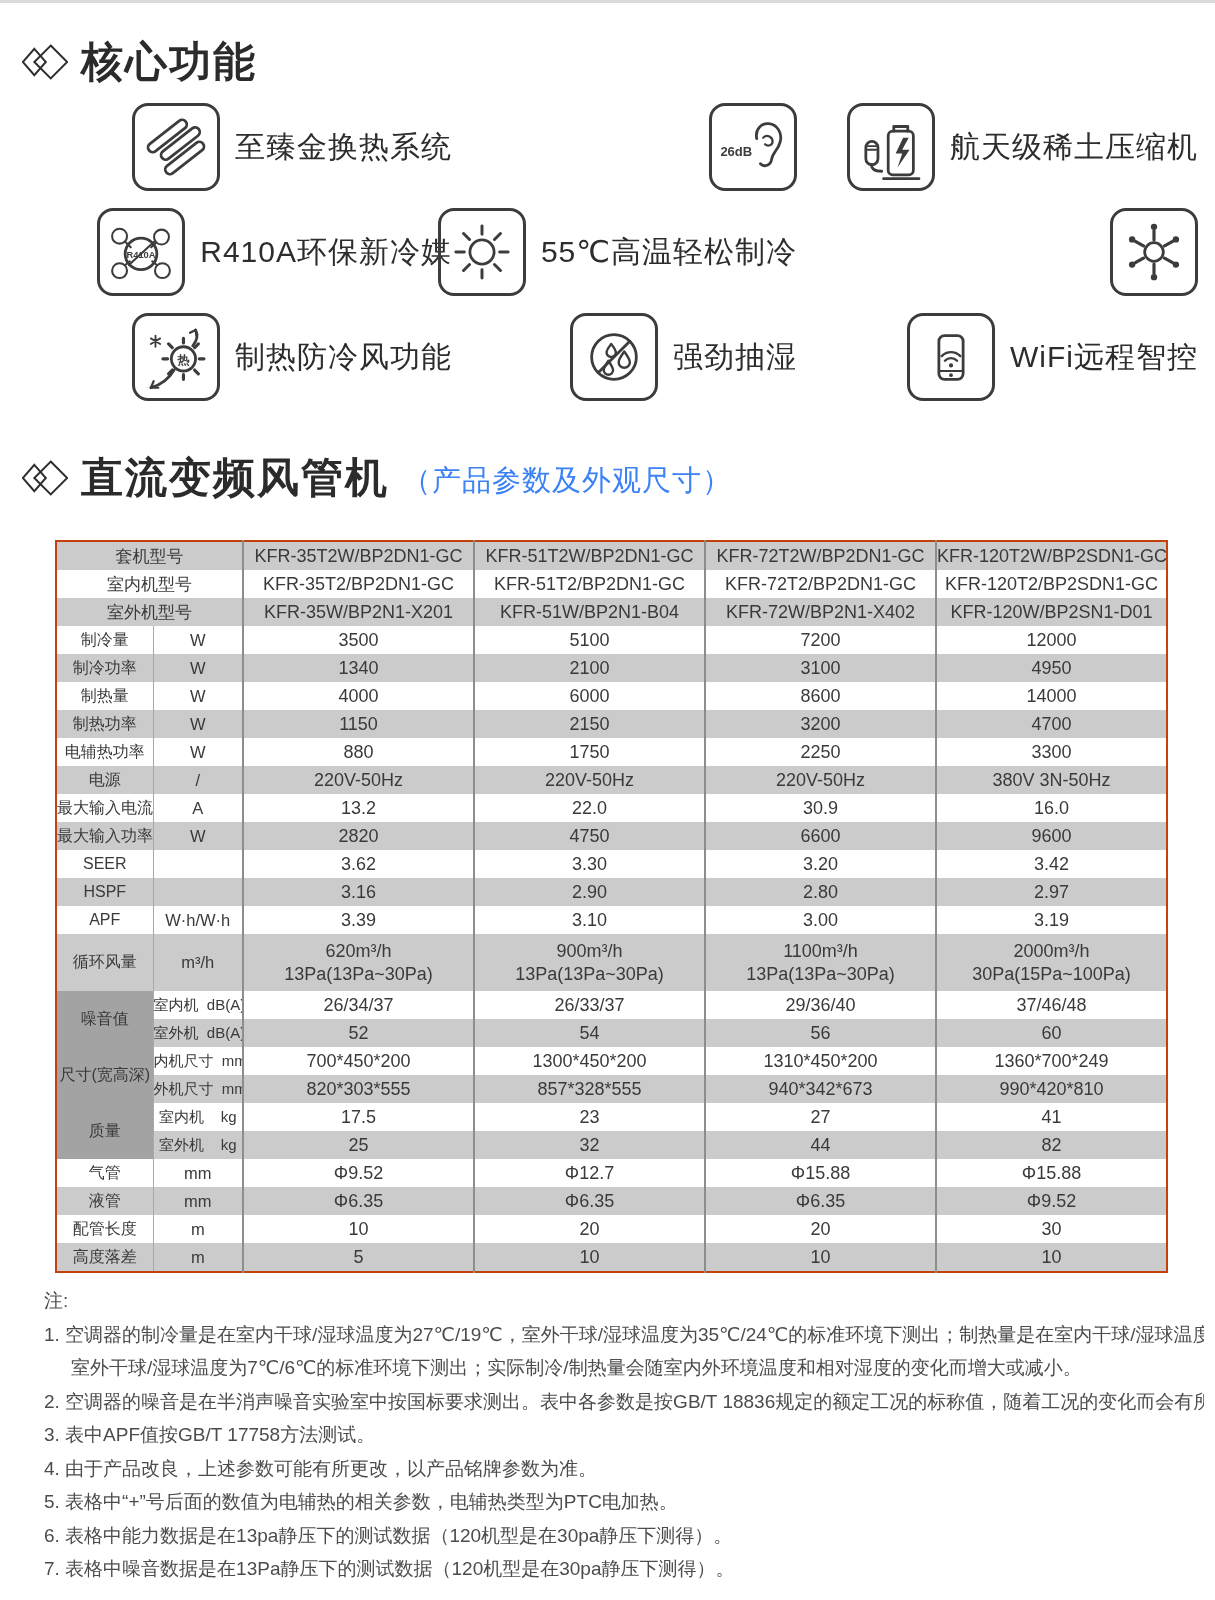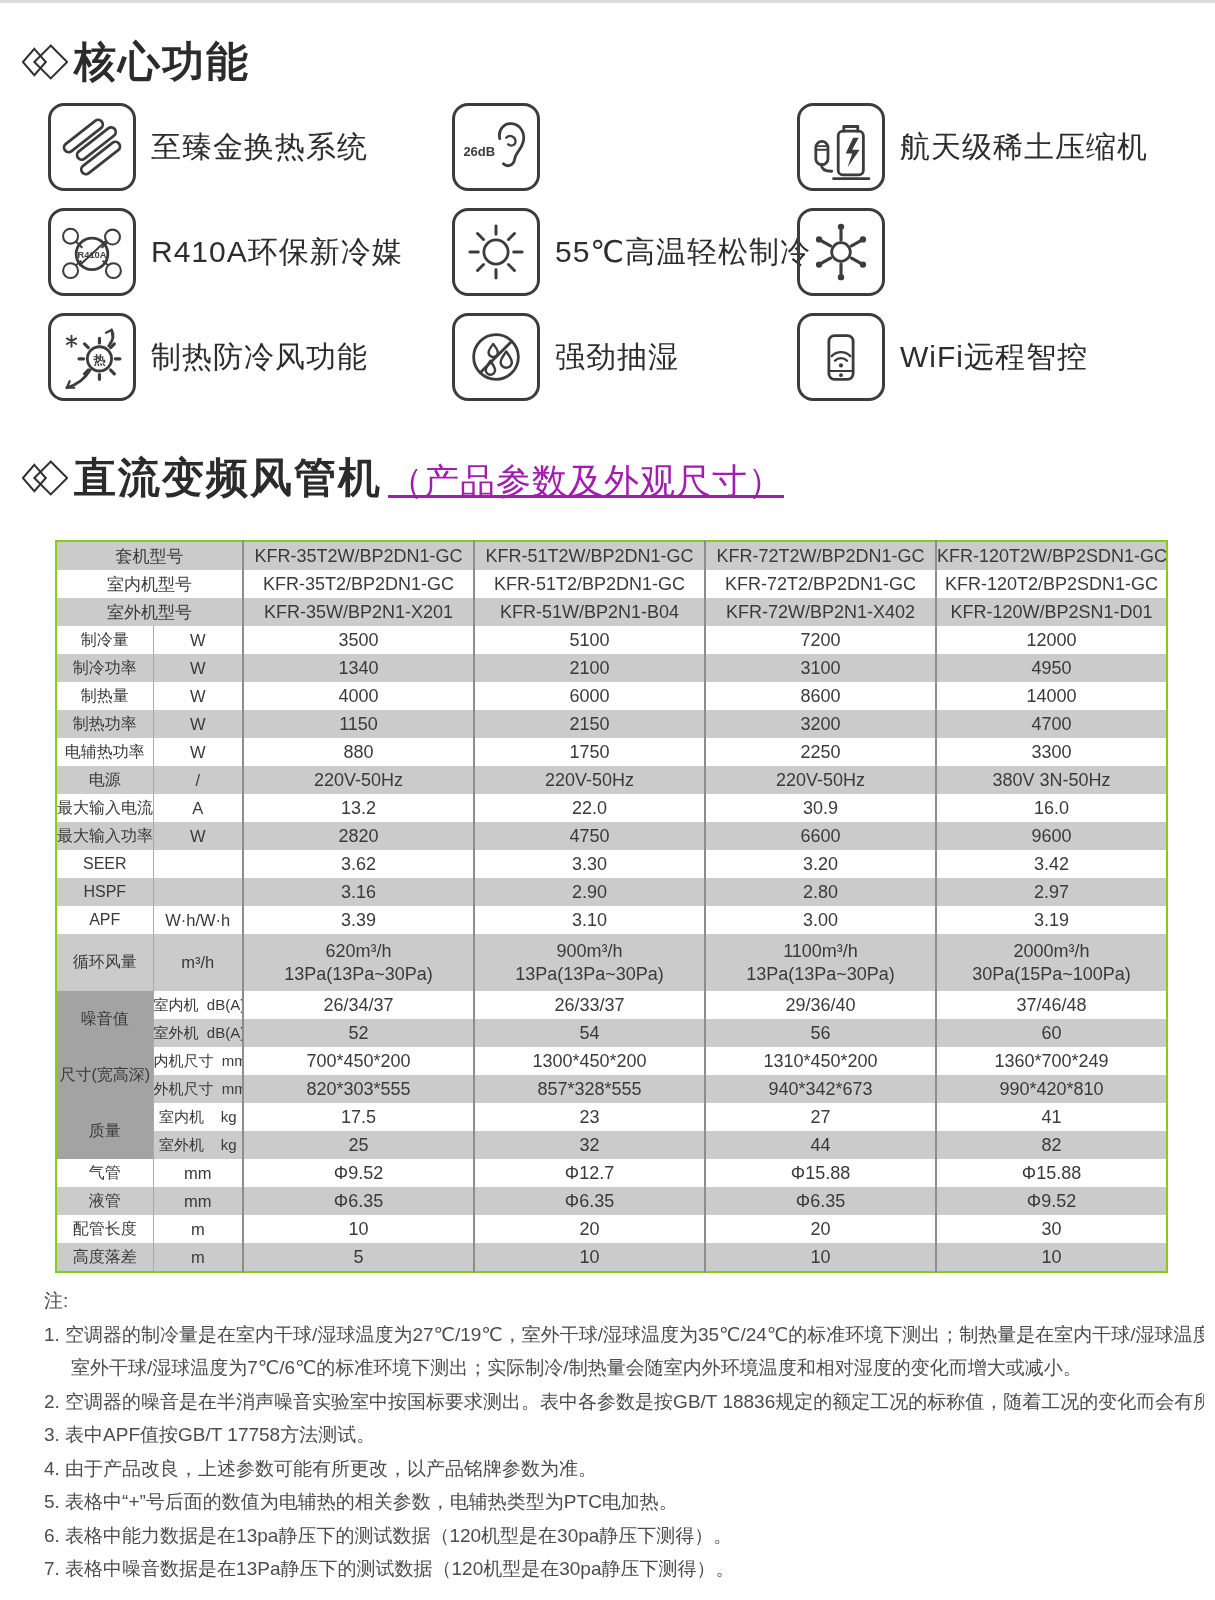--- a/index.html
+++ b/index.html
@@ -1,38 +1,38 @@
 <!DOCTYPE html>
 <html><head>
 <meta charset="utf-8">
 <style>
   html,body{margin:0;padding:0;background:#ffffff;}
   body{width:1215px;height:1600px;position:relative;overflow:hidden;
        font-family:"Liberation Sans","DejaVu Sans",sans-serif;color:#3c3c3c;}
   .hairline-top{position:absolute;left:0;top:0;width:100%;height:3px;background:#dadada;}
 
   
-  .sec-title{position:absolute;display:flex;align-items:center;gap:6px;}
+  .sec-title{position:absolute;display:flex;align-items:center;gap:13px;}
   .sec-title .t-main{font-size:42px;font-weight:700;color:#2b2b2b;letter-spacing:2px;}
-  .sec-title .t-sub{font-size:35px;font-weight:500;color:#a21caf;letter-spacing:1px;padding-top:6px;text-decoration:underline;}
+  .sec-title .t-sub{font-size:29px;font-weight:500;color:#3b82f6;letter-spacing:1px;padding-top:6px;}
   .diamond-svg path{fill:none;stroke:#2e2e2e;stroke-width:2.4;}
 
   
   .feature-grid{position:absolute;left:48px;top:103px;width:1150px;display:grid;
                 grid-template-columns:404px 345px 1fr;grid-auto-rows:105px;}
-  .feature-item{display:flex;align-items:center;height:88px;}
+  .feature-item{display:flex;align-items:center;height:88px;justify-content:flex-end;}
   .icon-box{width:88px;height:88px;border:3px solid #3c3c3c;border-radius:16px;
             box-sizing:border-box;display:flex;align-items:center;justify-content:center;flex:0 0 auto;}
   .feat-svg{width:82px;height:82px;display:block;}
   .feat-svg *{stroke:#3c3c3c;fill:none;stroke-width:3;stroke-linecap:round;stroke-linejoin:round;}
   .feature-label{font-size:30px;font-weight:500;color:#2d2d2d;margin-left:15px;white-space:nowrap;letter-spacing:1px;}
 
   
   .spec-table{position:absolute;left:55px;top:540px;width:1111px;border-collapse:collapse;
-              table-layout:fixed;border:2px solid #84cc16;padding-left:8px;}
+              table-layout:fixed;border:2px solid #c2410c;padding-left:8px;}
   .spec-table td{height:28px;padding:0;text-align:center;vertical-align:middle;
                  font-size:18px;color:#3a3a3a;overflow:hidden;white-space:nowrap;}
   tr.gray td{background:#cbcbcb;}
   tr.white td{background:#ffffff;}
   .spec-table td.grouplab{background:#a3a3a3;}
   .spec-table td.lab{font-size:16px;}
   .spec-table td.unit{font-size:16.5px;}
   .spec-table td.sub{font-size:15px;white-space:pre;}
   .bR-light{border-right:1px solid #a9a9a9;}
   .bR-dark{border-right:2px solid #8d8d8d;}

